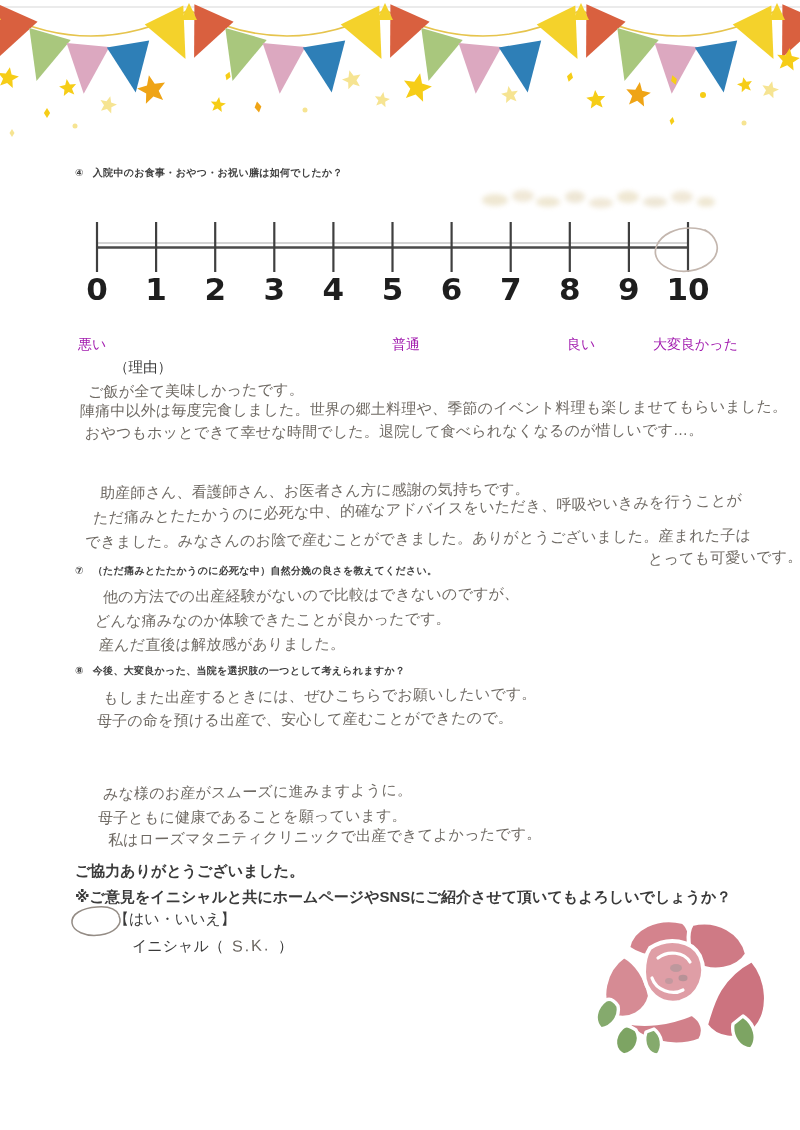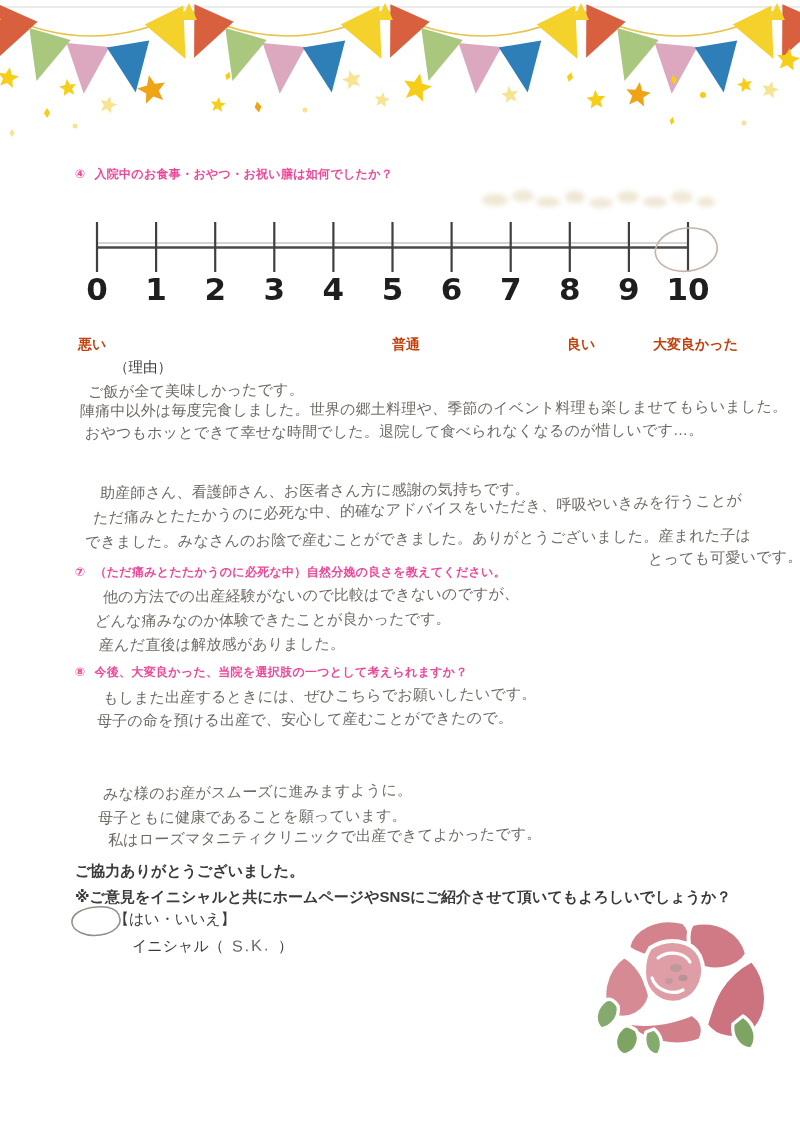--- a/index.html
+++ b/index.html
@@ -1,23 +1,23 @@
 <!DOCTYPE html>
 <html><head>
 <meta charset="utf-8">
 <style>
   html,body{margin:0;padding:0;background:#ffffff;}
   .page{position:relative;width:800px;height:1130px;background:#ffffff;overflow:hidden;
         font-family:"Liberation Sans","DejaVu Sans",sans-serif;}
   svg.art{position:absolute;left:0;top:0;z-index:1;pointer-events:none;}
   .txt{position:absolute;z-index:2;white-space:nowrap;}
-  .q-title{font-weight:700;font-size:12px;color:#ec4899;letter-spacing:.3px;}
+  .q-title{font-weight:700;font-size:10px;color:#404040;letter-spacing:.3px;}
   .q-title .num{margin-right:9px;}
   .hand{font-size:15px;color:#6f6a64;letter-spacing:.2px;transform-origin:left center;}
-  .scale-word{font-weight:700;font-size:14px;color:#c2410c;}
+  .scale-word{font-weight:400;font-size:14px;color:#a21caf;}
   .plain{font-size:15px;color:#3a3a3a;}
   .bold{font-weight:700;}
   .light{font-weight:400;margin-left:44px;}
   .initial-value{font-size:16px;color:#6b6660;letter-spacing:2px;margin:0 8px;}
 </style>
 </head>
 <body>
 
 <div class="page">
 

